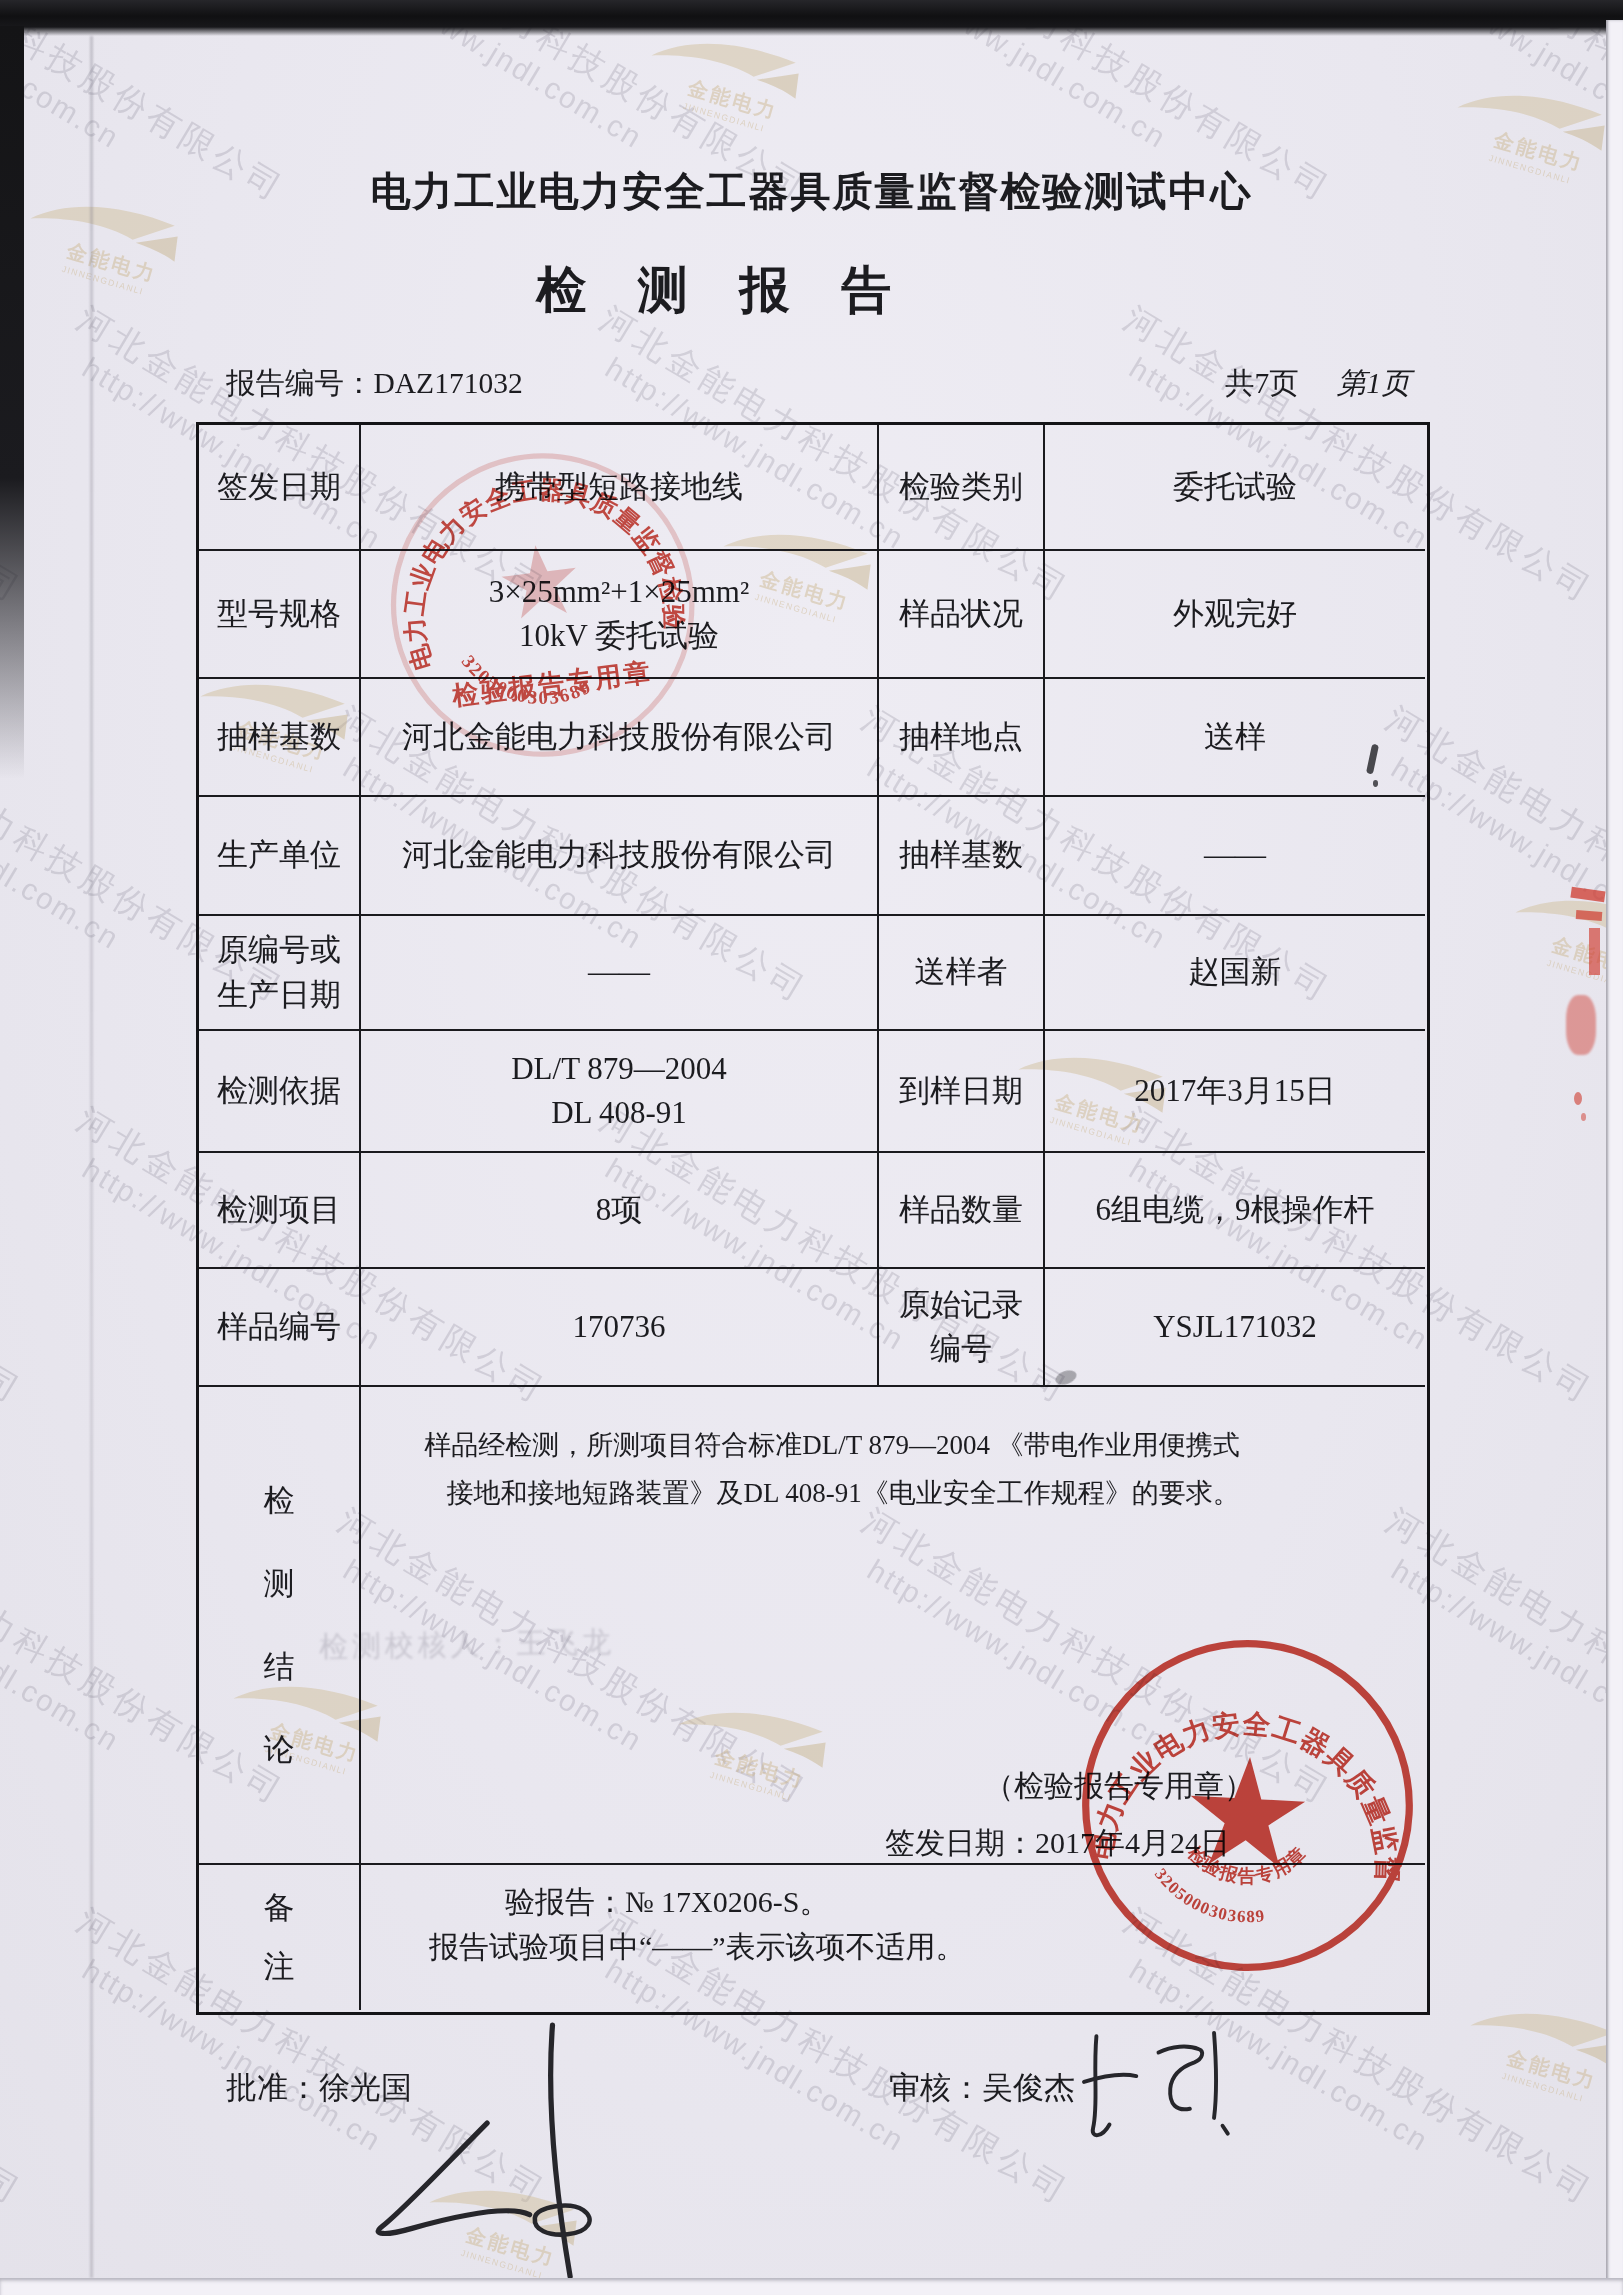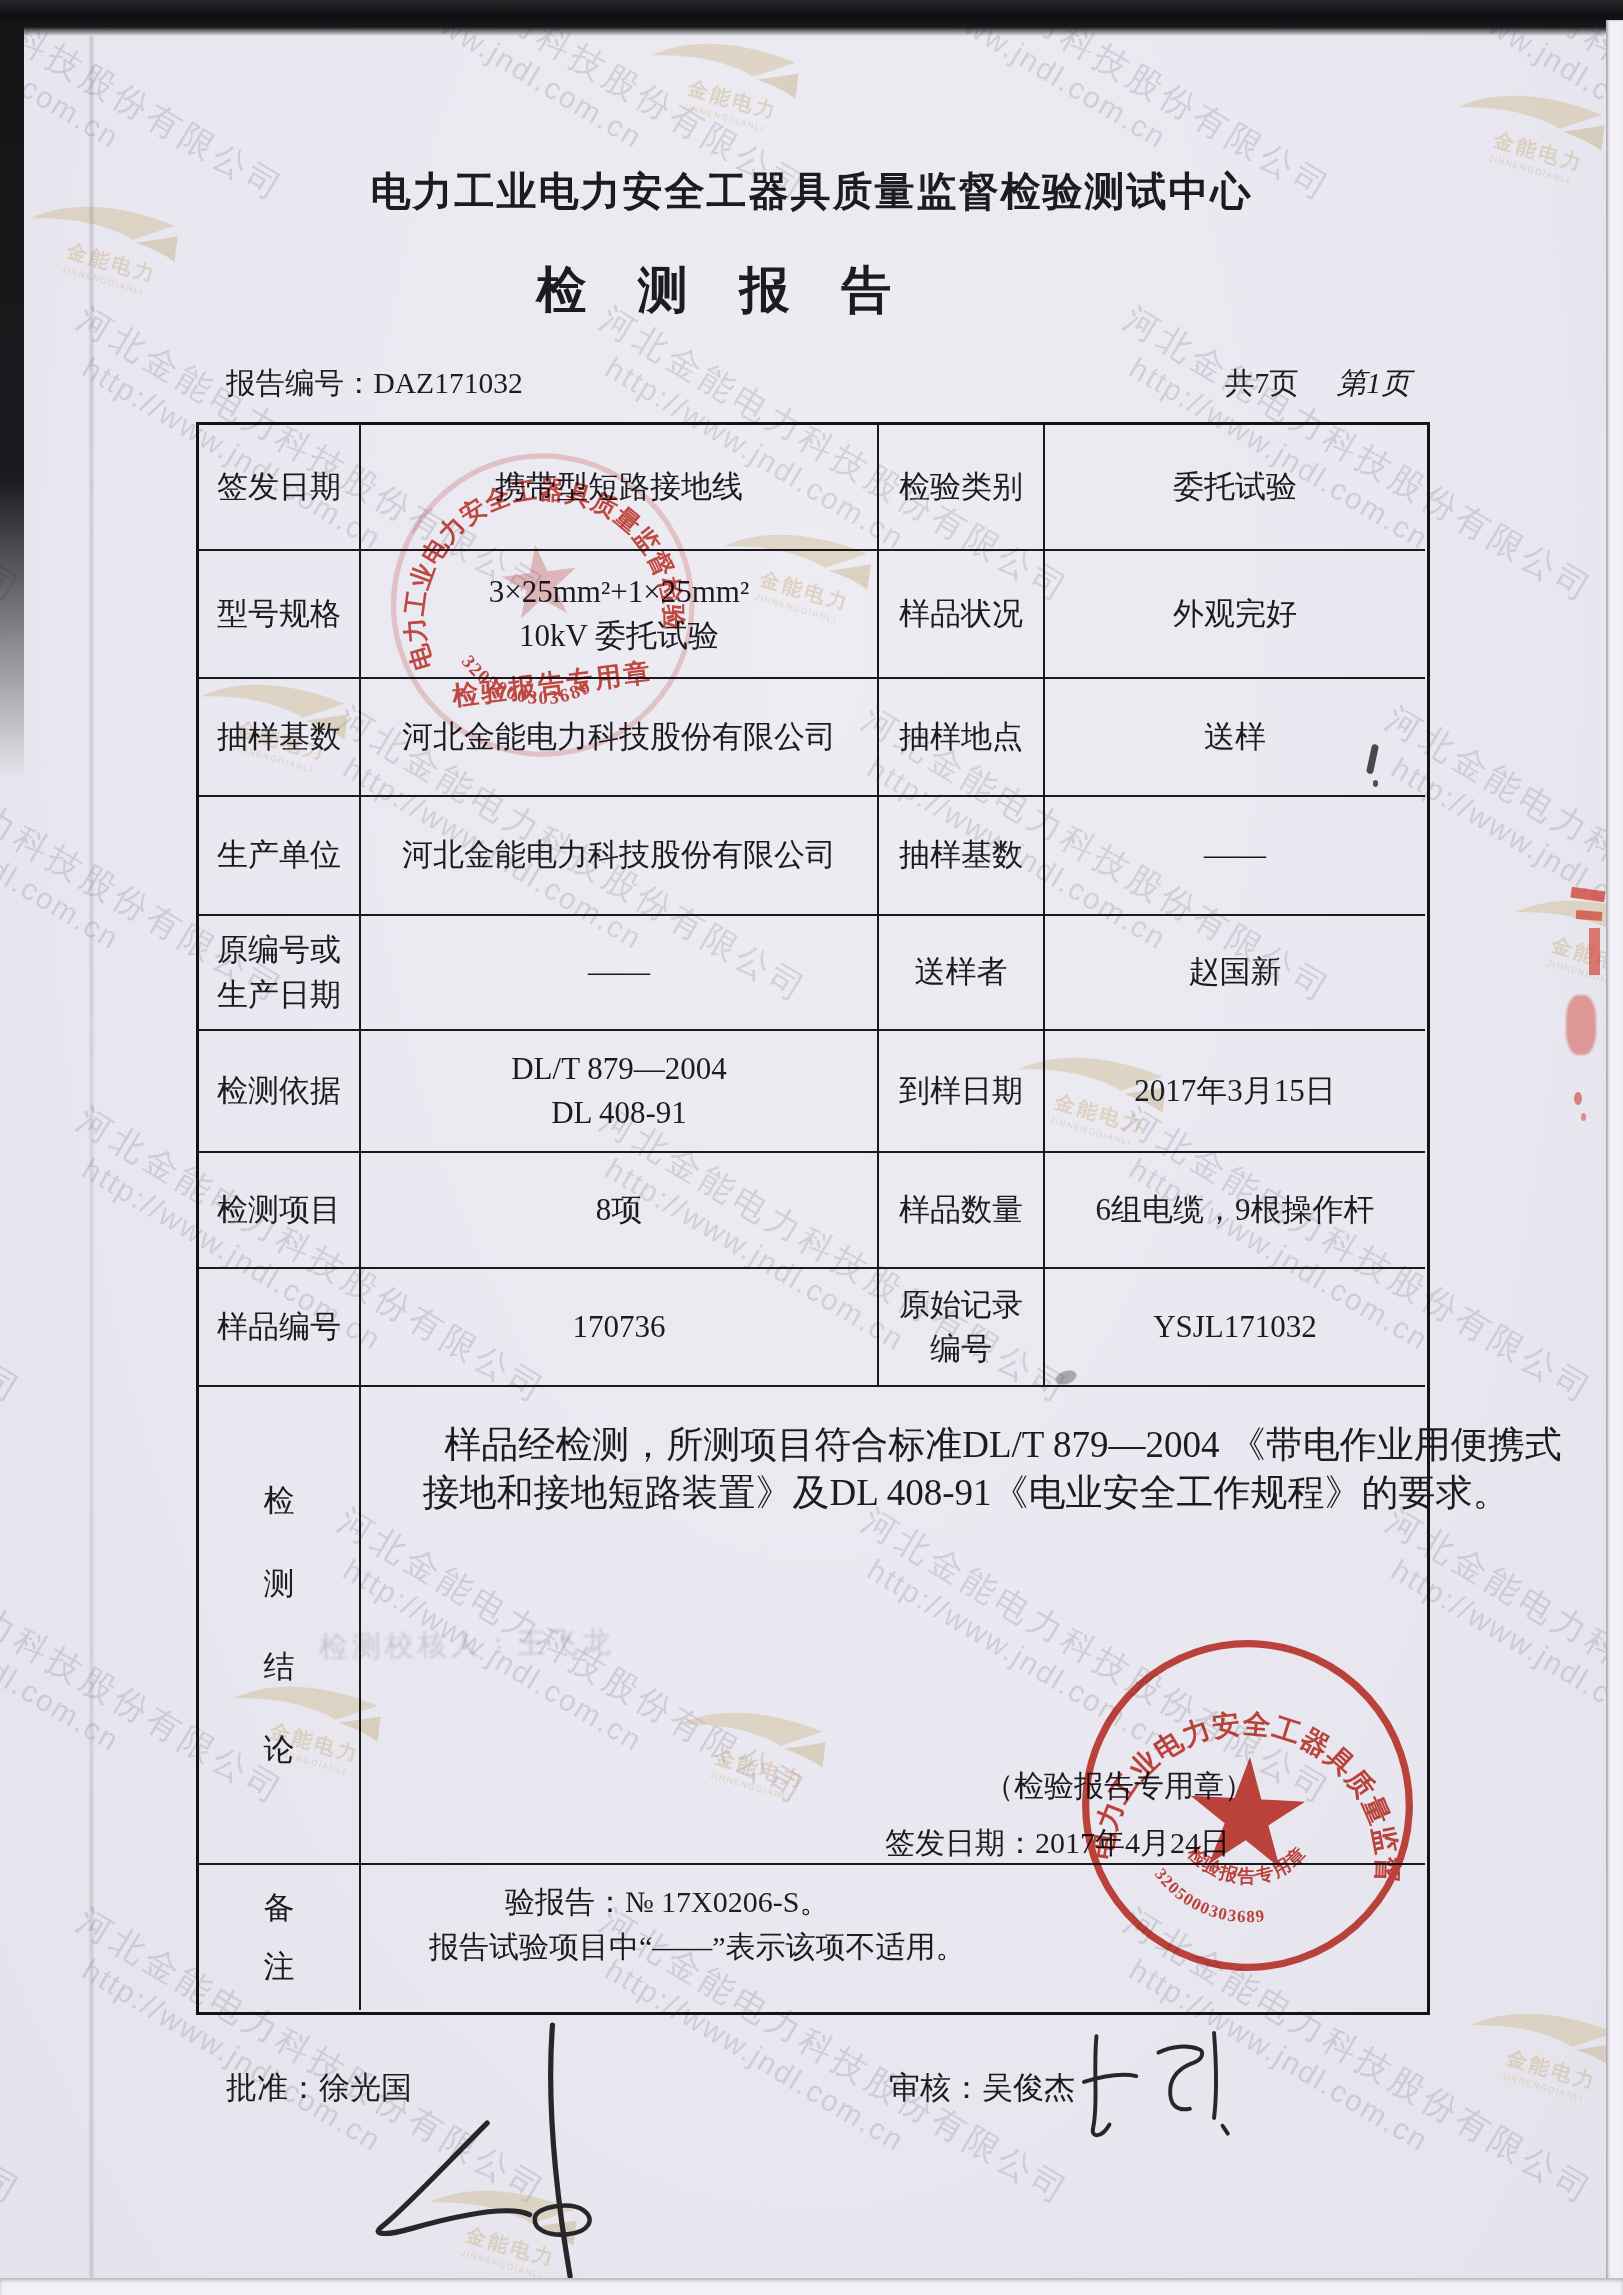--- a/index.html
+++ b/index.html
@@ -44,21 +44,21 @@
   .cell{box-sizing:border-box;border-right:2.6px solid #1a1a1e;border-bottom:2.6px solid #1a1a1e;
     display:flex;flex-direction:column;justify-content:center;align-items:center;
     text-align:center;font-size:31px;line-height:1.42;}
   .cell.no-r{border-right:none;}
   .vcell{position:relative;display:block;}
   .vlabel{display:flex;flex-direction:column;justify-content:center;align-items:center;
     box-sizing:border-box;border-right:2.6px solid #1a1a1e;font-size:31px;}
   .vlabel.concl{gap:41px;border-bottom:2.6px solid #1a1a1e;}
   .vlabel.rem{gap:17px;border-bottom:none;}
   .concl-cell{border-bottom:2.6px solid #1a1a1e;}
-  .concl-text{position:absolute;left:9.2px;top:34px;font-size:37px;line-height:48px;white-space:nowrap;}
+  .concl-text{position:absolute;left:9.2px;top:34px;font-size:27px;line-height:48px;white-space:nowrap;text-align:right;}
   .concl-text .ind{text-indent:2em;}
   .seal-note{position:absolute;left:623px;top:378px;font-size:30px;}
   .issue-line{position:absolute;left:524px;top:435px;font-size:30px;}
   .remark-cell{border-bottom:none;}
   .remark-text{position:absolute;left:7.9px;top:14.4px;font-size:30px;line-height:45px;white-space:nowrap;}
   .remark-text .ind{text-indent:2em;}
   
   .approve-line{position:absolute;left:226px;top:2067px;font-size:31px;z-index:12;}
   .review-line{position:absolute;left:889px;top:2067px;font-size:31px;z-index:12;text-align:right;}
   .sig{position:absolute;z-index:20;}

